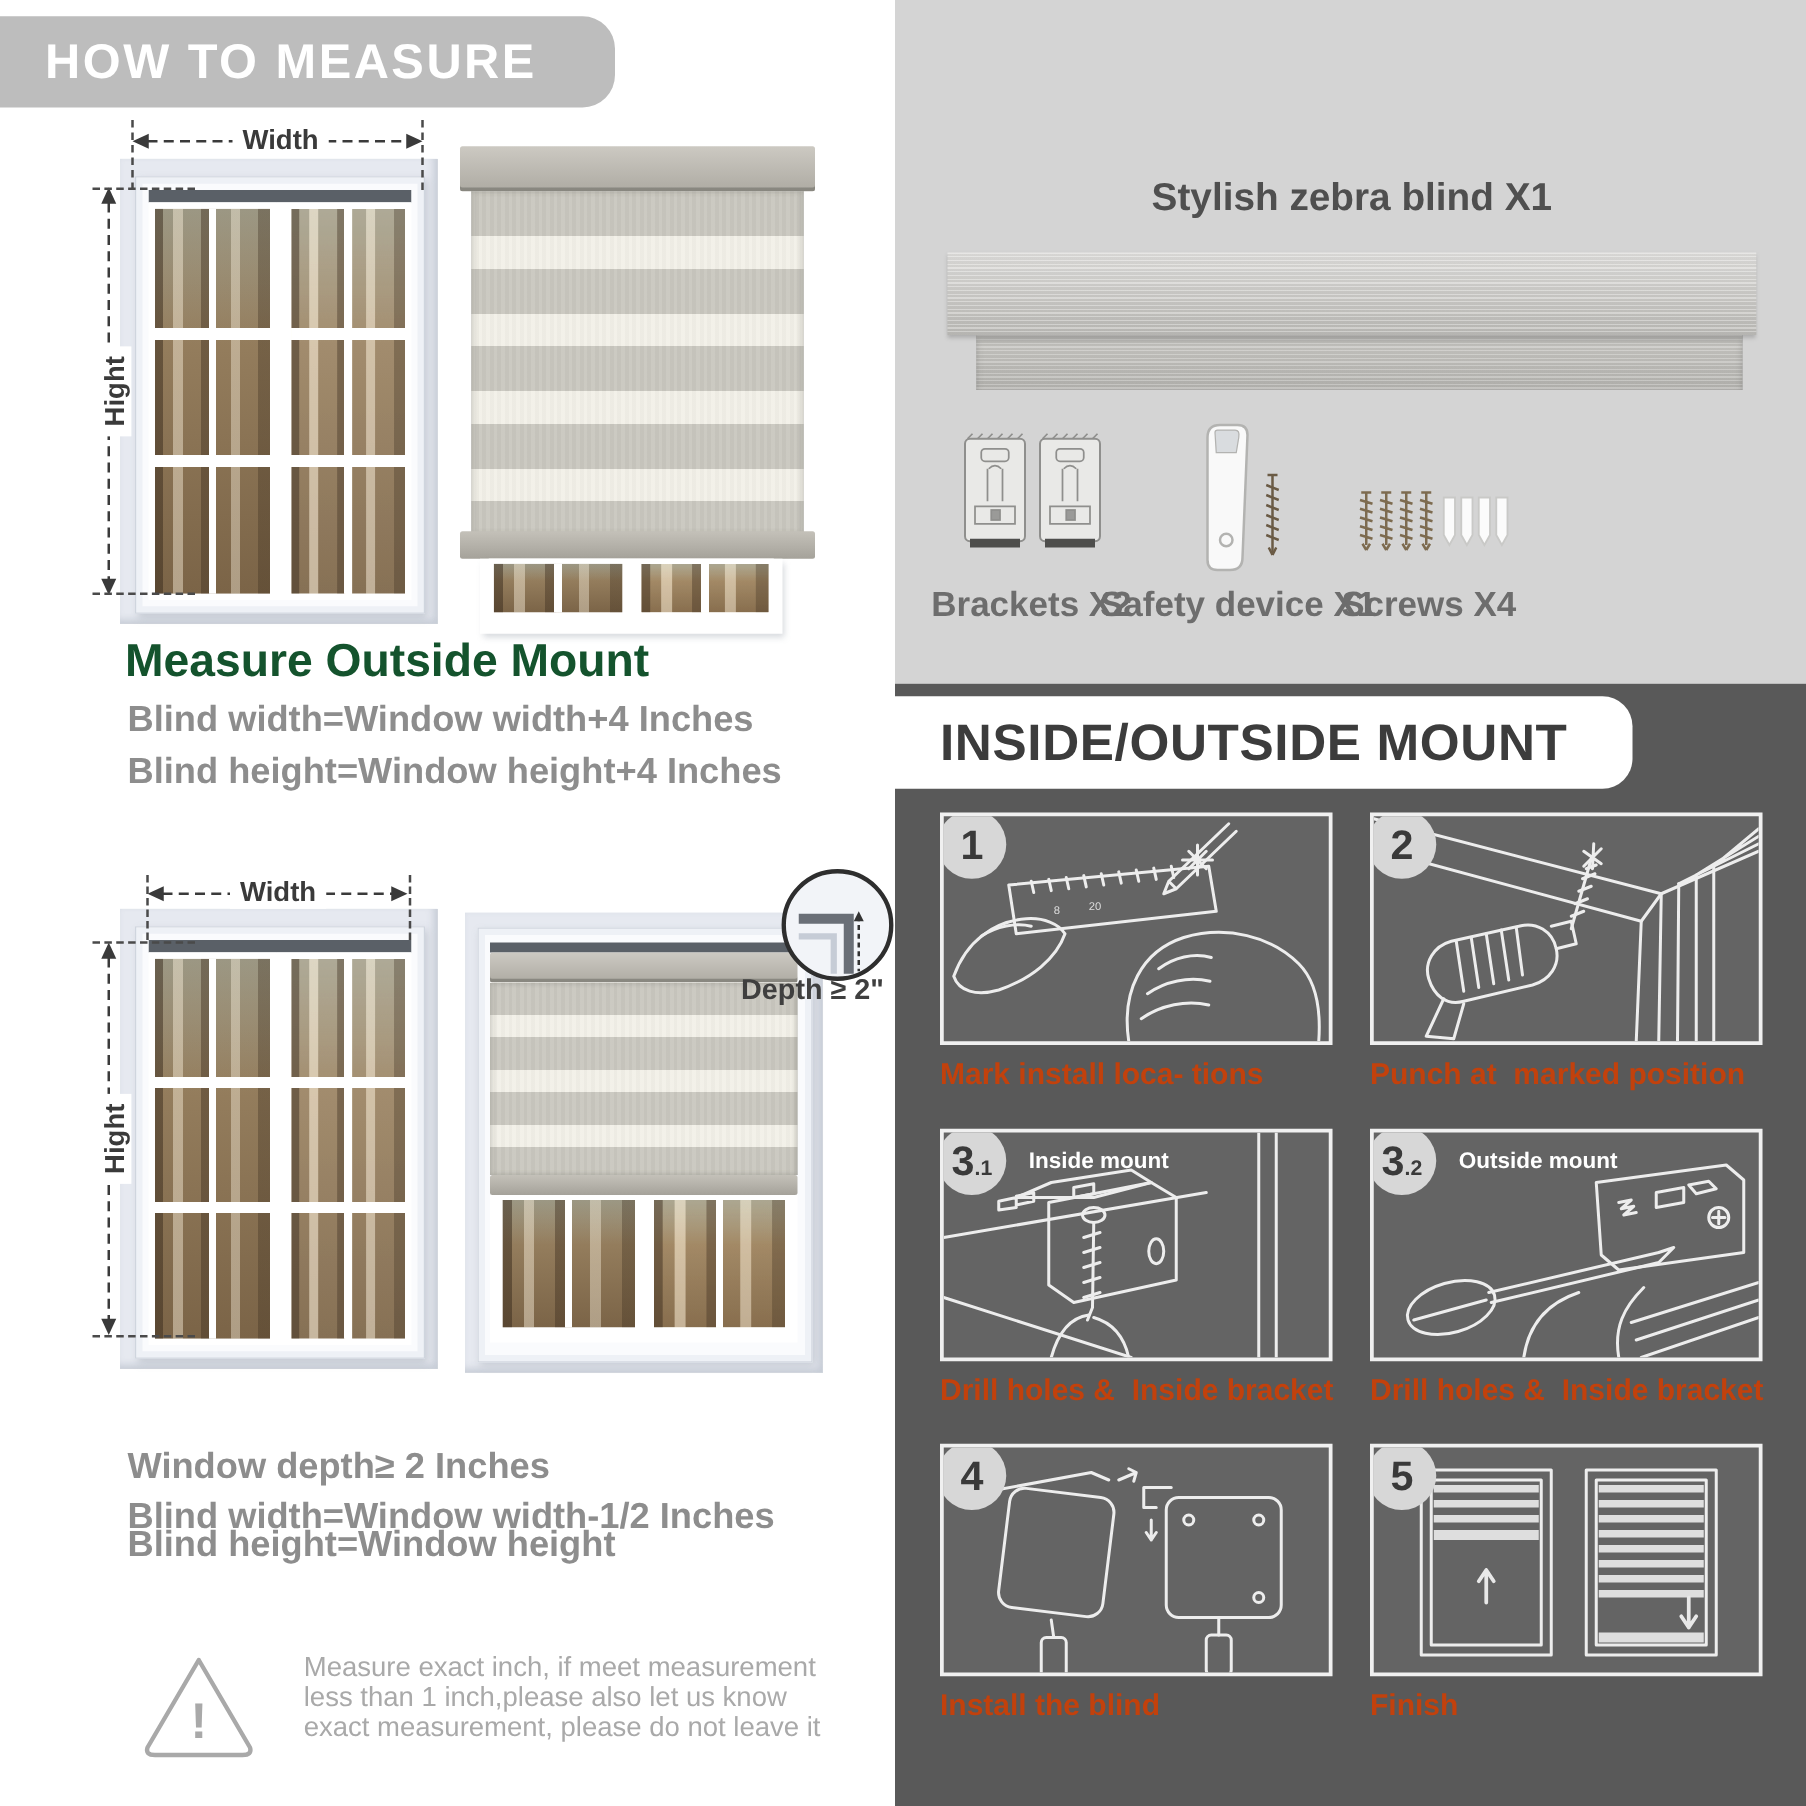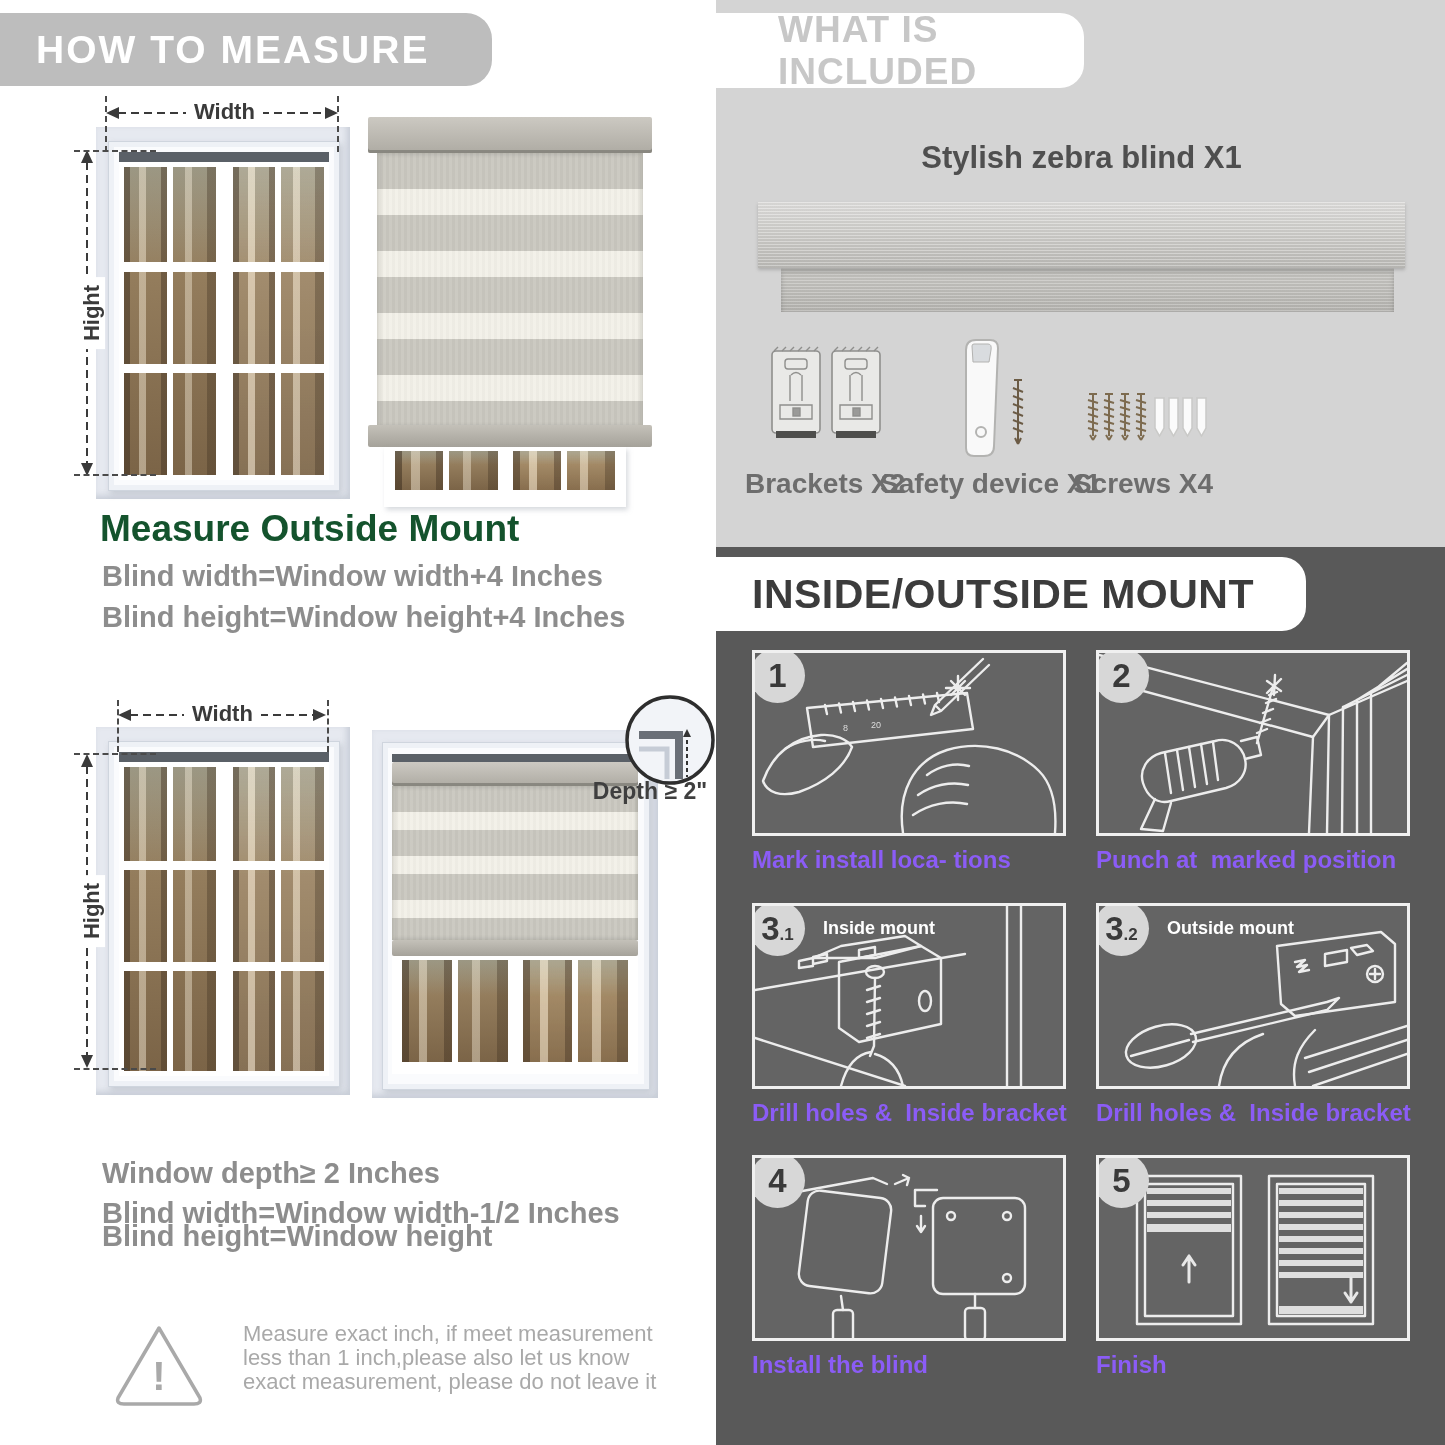--- a/index.html
+++ b/index.html
@@ -74,21 +74,21 @@
 
   
   .cell{position:absolute;width:340px;}
   .step-panel{position:relative;width:314px;height:186px;background:#646464;border:3px solid #f0f0f0;
     box-sizing:border-box;overflow:hidden;}
   .ill{position:absolute;left:0;top:0;width:308px;height:180px;}
   .badge{position:absolute;left:-5px;top:-5px;width:55px;height:55px;border-radius:50%;background:#d7d7d7;
     display:flex;align-items:center;justify-content:center;color:#3a3a3a;font-weight:bold;font-size:33px;}
   .badge .bsub{font-size:17px;margin-top:12px;}
   .step-title{position:absolute;left:68px;top:12px;font-size:18px;font-weight:bold;color:#fff;}
-  .step-caption{margin-top:10px;font-size:24px;font-weight:bold;color:#8b5cf6;white-space:pre;}
+  .step-caption{margin-top:10px;font-size:24px;font-weight:bold;color:#c2410c;white-space:pre;}
 </style>
 </head>
 <body>
 
 <div id="root">
 
   <div class="abs banner-left">
     <span>HOW TO MEASURE</span>
   </div>
 
@@ -190,23 +190,20 @@
   <div class="abs h-line" style="left:102px;top:1197px;text-align:center;">Blind width=Window width-1/2 Inches</div>
   <div class="abs h-line" style="left:102px;top:1220px;">Blind height=Window height</div>
 
   <svg class="abs" style="left:112px;top:1320px;" width="94" height="88">
     <path d="M47,8 L88,78 Q90,84 82,84 L12,84 Q4,84 6,78 Z" fill="none" stroke="#a9a9a9" stroke-width="3.5" stroke-linejoin="round"></path>
     <text x="47" y="70" text-anchor="middle" font-size="40" font-weight="bold" fill="#a9a9a9" font-family="Liberation Sans, sans-serif">!</text>
   </svg>
   <div class="abs warn-text" style="left:243px;top:1322px;">Measure exact inch, if meet measurement less than 1 inch,please also let us know exact measurement, please do not leave it</div>
 
   <div class="abs panel-light"></div>
-  <div class="abs banner-included">
-    <span>WHAT IS INCLUDED</span>
-  </div>
   <div class="abs product-label" style="left:758px;top:140px;width:647px;">Stylish zebra blind X1</div>
   <div class="abs rail-main"></div>
   <div class="abs rail-lip"></div>
 
   <svg class="abs" style="left:768px;top:345px;" width="116" height="98">
     <g stroke="#8f8f8d" stroke-width="1.6" fill="#e9e9e7">
       <rect x="4" y="6" width="48" height="82" rx="4"></rect>
       <rect x="64" y="6" width="48" height="82" rx="4"></rect>
     </g>
     <g stroke="#8f8f8d" stroke-width="1.4" fill="none">

